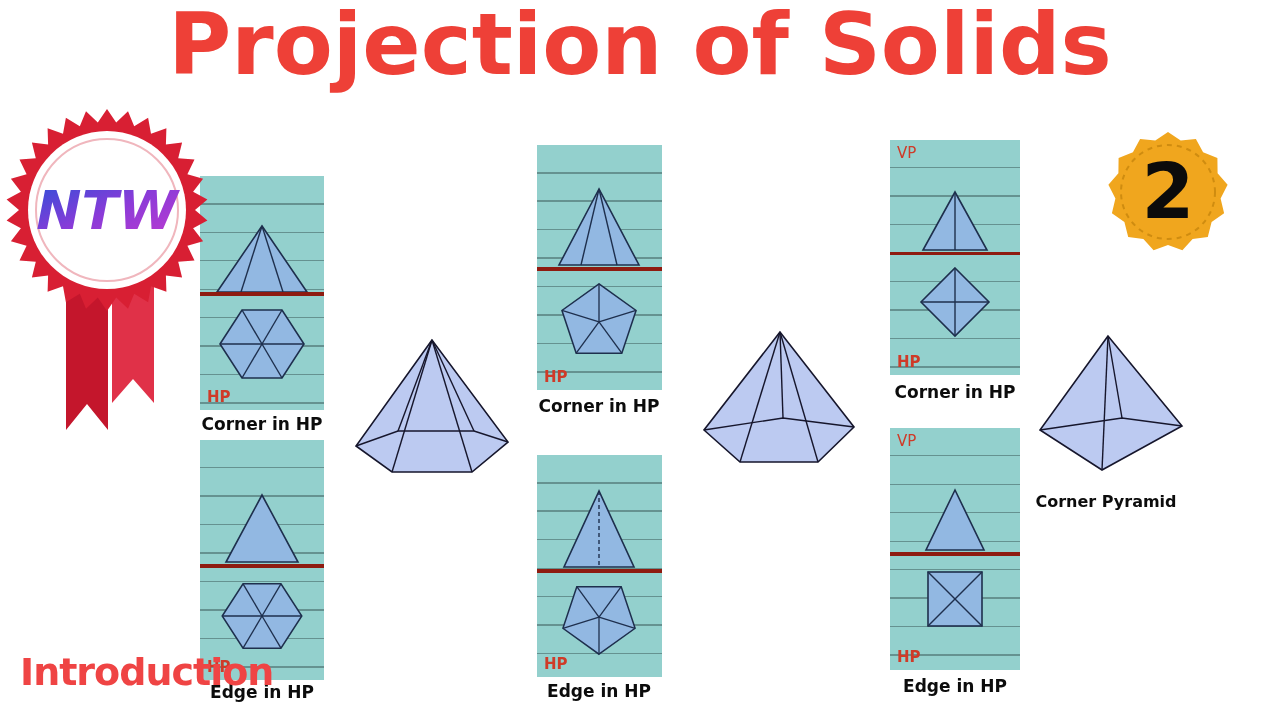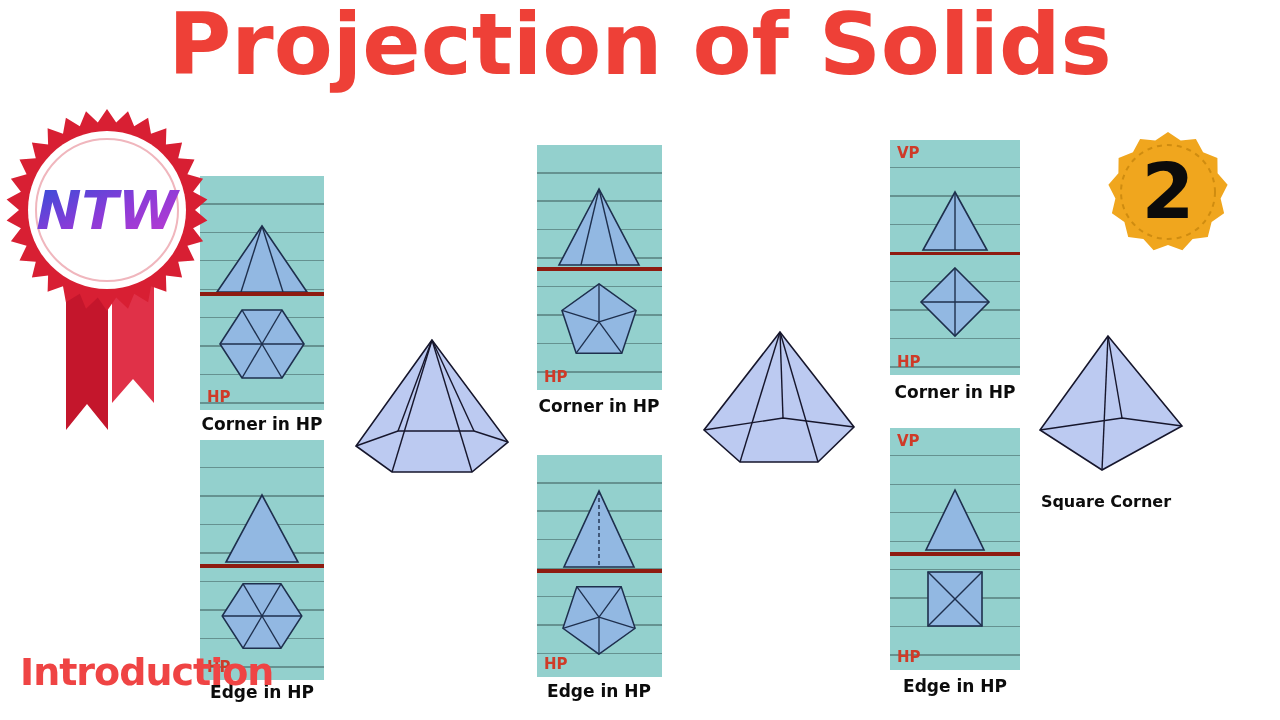--- a/index.html
+++ b/index.html
@@ -8,21 +8,21 @@
   .stage{position:relative;width:1280px;height:720px;background:#fff;overflow:hidden}
 
   .title{position:absolute;top:-6px;left:0;width:100%;text-align:center;
     font-size:86px;font-weight:800;color:#ee4037;letter-spacing:0px;white-space:nowrap}
 
   .panel{position:absolute;background-color:#93d0cd;
     background-image:repeating-linear-gradient(to bottom,
       transparent 0,transparent 27px,rgba(45,70,70,.45) 27px,rgba(45,70,70,.45) 28.5px)}
   .hline{position:absolute;left:0;width:100%;height:4px;background:#8e1b10}
   .hp{position:absolute;left:7px;bottom:4px;color:#cf3a28;font-weight:bold;font-size:15px}
-  .vp{position:absolute;left:7px;top:4px;color:#cf3a28;font-weight:bold;font-size:15px}
+  .vp{position:absolute;left:7px;top:4px;color:#cf3a28;font-weight:normal;font-size:15px}
   .caption{position:absolute;font-size:17px;font-weight:bold;color:#0c0c0c;
     text-align:center;width:170px;z-index:3}
   .solid-label{position:absolute;font-size:16px;font-weight:bold;color:#0c0c0c;
     text-align:center;width:200px}
   .shape{position:absolute}
   .fv{fill:#92b8e2;stroke:#1e2f4d;stroke-width:1.6}
   .pv line,.pv polyline{stroke:#1e2f4d;stroke-width:1.4;fill:none}
   .sd{fill:#bccaf1;stroke:#16162c;stroke-width:1.6}
   .sd2{stroke:#16162c;stroke-width:1.4;fill:none}
   .intro{position:absolute;left:20px;top:650px;font-size:38px;font-weight:800;
@@ -185,17 +185,17 @@
       <line x1="82" y1="4" x2="120" y2="134"></line>
     <line x1="82" y1="4" x2="85" y2="90"></line>
   </svg>
 
   <svg class="shape sd2" style="left:1036px;top:332px" width="150" height="148" viewBox="0 0 150 148">
     <path class="sd" d="M72,4 L4,98 L66,138 L146,94 Z"></path>
     <polyline points="4,98 86,86 146,94"></polyline>
     <line x1="72" y1="4" x2="66" y2="138"></line>
       <line x1="72" y1="4" x2="86" y2="86"></line>
   </svg>
-  <div class="solid-label" style="left:1006px;top:492px">Square Corner</div>
+  <div class="solid-label" style="left:1006px;top:492px">Corner Pyramid</div>
 
   <div class="intro">Introduction</div>
 
 </div>
 
 </body></html>

